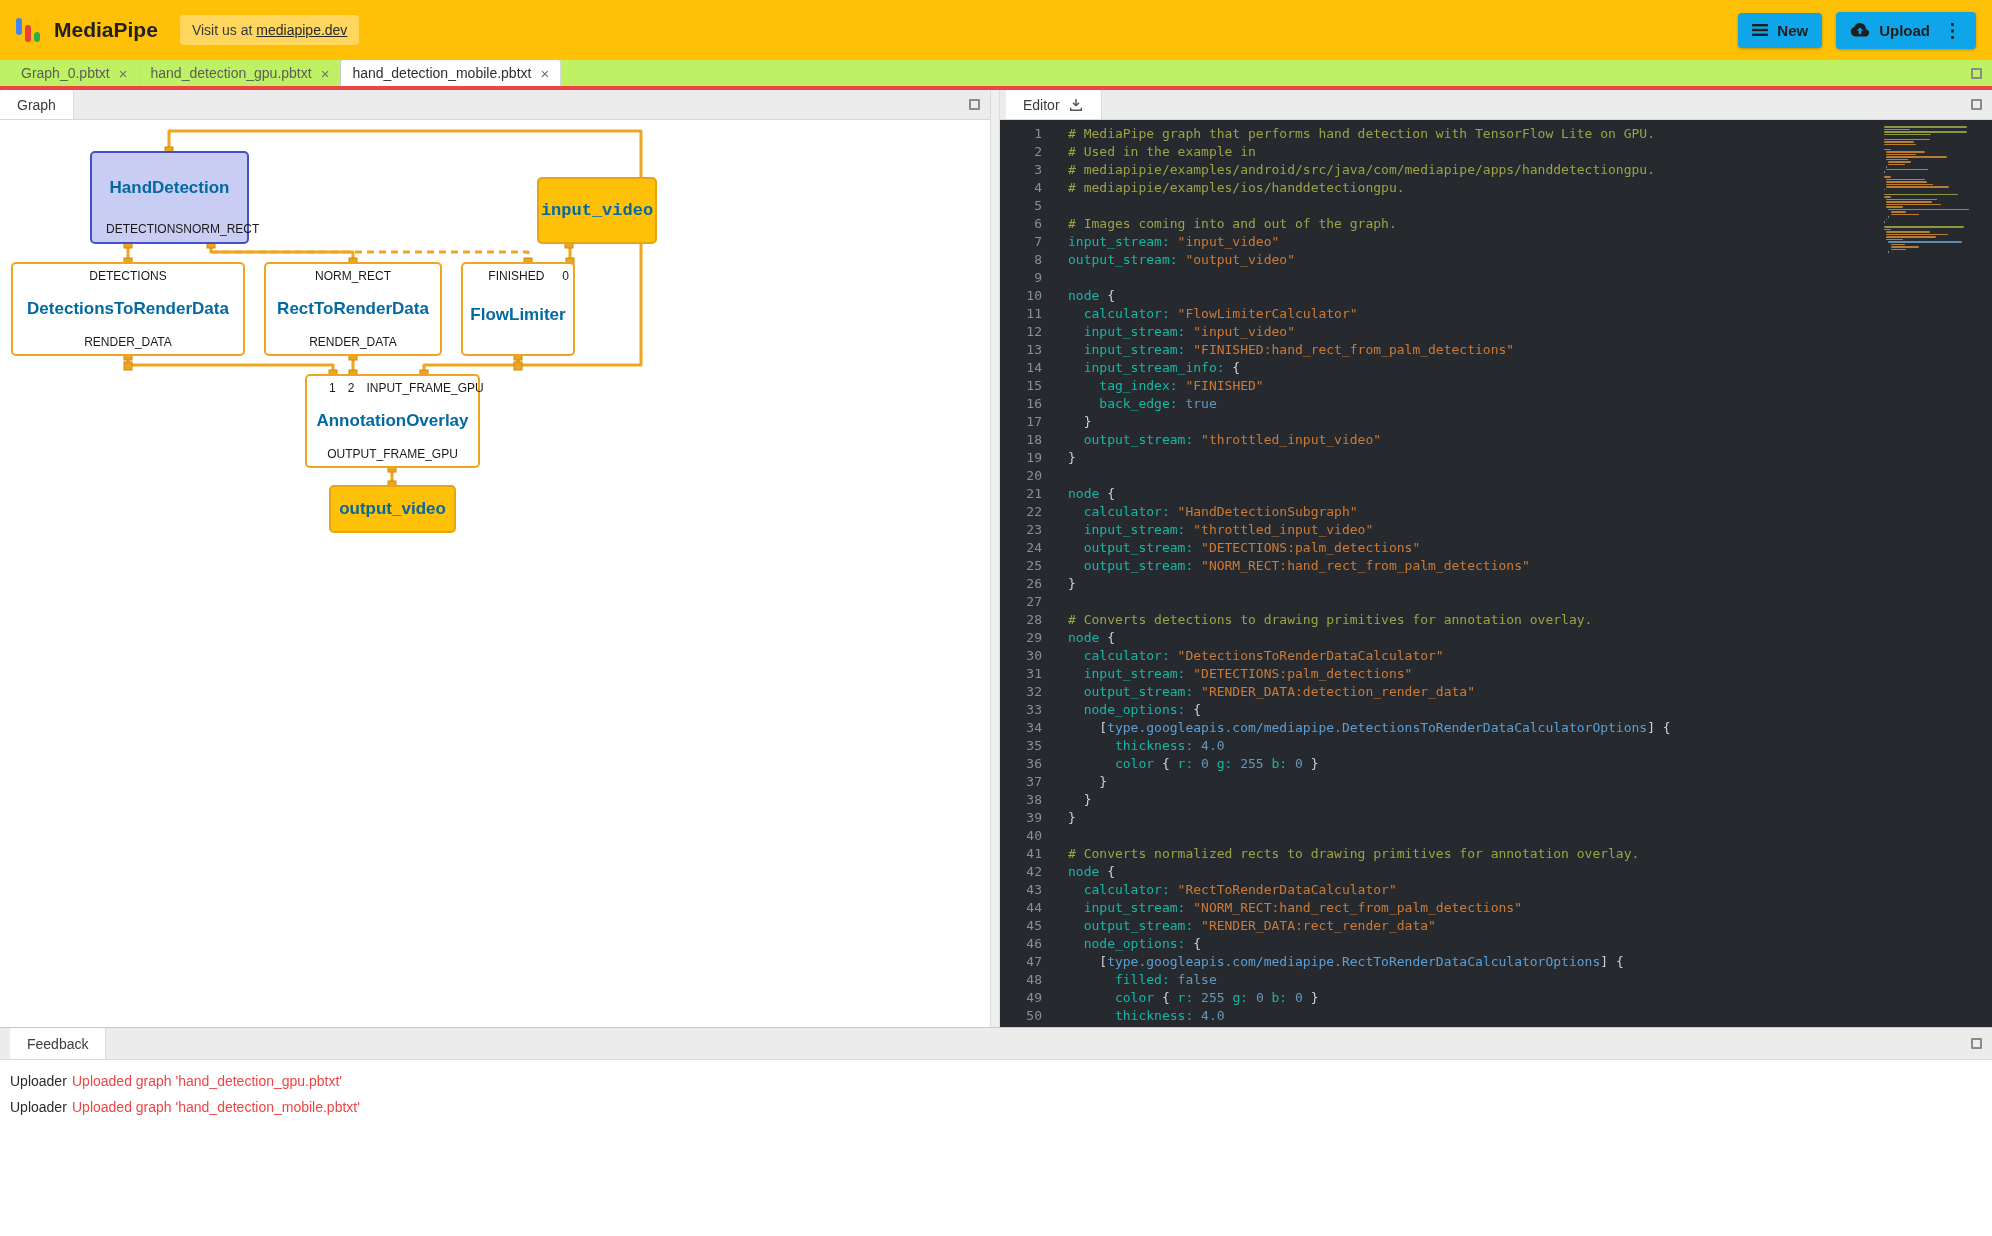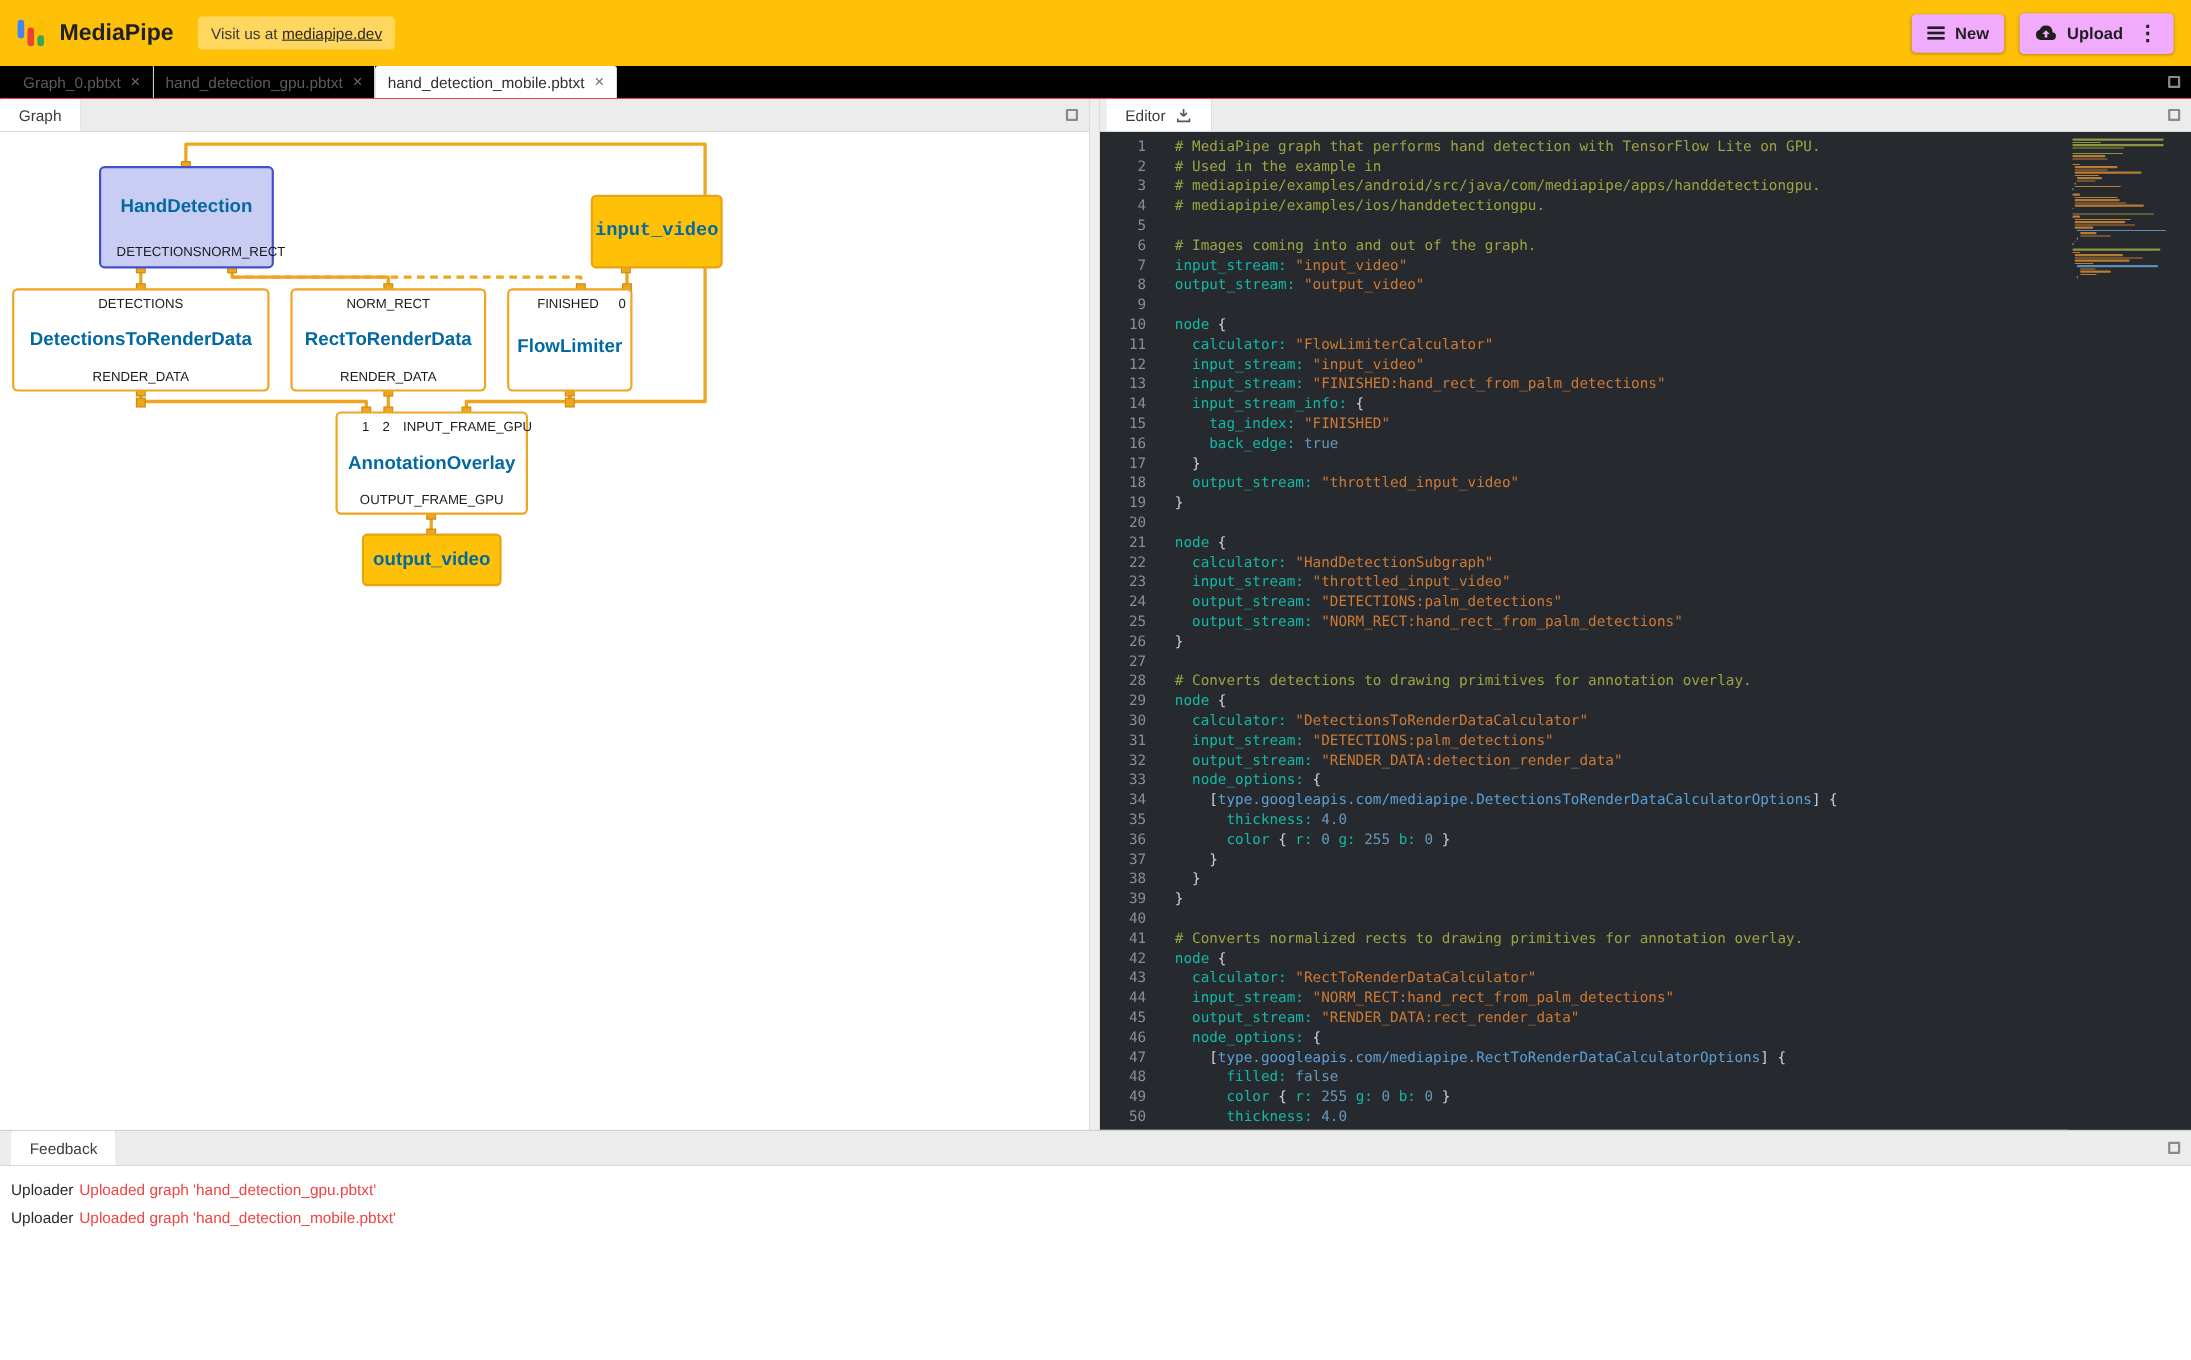--- a/index.html
+++ b/index.html
@@ -13,27 +13,27 @@
   .lb { position:absolute; width:6px; border-radius:3px; }
   .lb1 { left:0;  top:4px;  height:17px; background:#4285F4; }
   .lb2 { left:9px; top:11px; height:17px; background:#EA4335; }
   .lb3 { left:18px; top:3px; height:12px; background:#FBBC04; }
   .lb4 { left:18px; top:18px; height:10px; background:#34A853; }
   .app-title { font-size:21px; font-weight:bold; color:#202124; margin-left:10px; }
   .visit-chip { margin-left:22px; background:#FFD75E; border-radius:4px; height:30px;
                 display:flex; align-items:center; padding:0 12px; font-size:14px; color:#3a3a3a; }
   .visit-link { text-decoration:underline; color:#2a2a2a; margin-left:4px; cursor:pointer; }
   .topbar-right { margin-left:auto; display:flex; align-items:center; gap:14px; }
-  .top-btn { display:flex; align-items:center; gap:9px; background:#f0abfc; border:none;
+  .top-btn { display:flex; align-items:center; gap:9px; background:#0ea5e9; border:none;
              border-radius:4px; padding:9px 14px; font-size:15px; font-weight:bold; color:#1f1f1f;
              box-shadow:0 1px 3px rgba(0,0,0,.28); cursor:pointer; font-family:inherit; }
   .kebab { font-size:19px; font-weight:bold; color:#1f1f1f; margin-left:4px; line-height:1; }
 
   
-  .file-tabs { height:30px; background:#000000; border-bottom:1px solid #ef4444;
+  .file-tabs { height:30px; background:#bef264; border-bottom:4px solid #ef4444;
                display:flex; align-items:stretch; padding-left:10px; }
   .file-tab { display:flex; align-items:center; gap:9px; padding:0 11px; font-size:14px;
               color:#5c5c5c; border-right:1px solid #cdcdcd; cursor:pointer; }
   .file-tab.active { background:#fff; color:#303030; border-right:1px solid #d9d9d9;
                      border-radius:3px 3px 0 0; }
   .ft-close { font-size:15px; color:#6e6e6e; cursor:pointer; line-height:1; }
   .corner-icon { width:11px; height:11px; border:2px solid #8a8a8a; border-radius:1px;
                  display:inline-block; margin-left:auto; margin-right:10px; align-self:center; cursor:pointer; }
 
   

